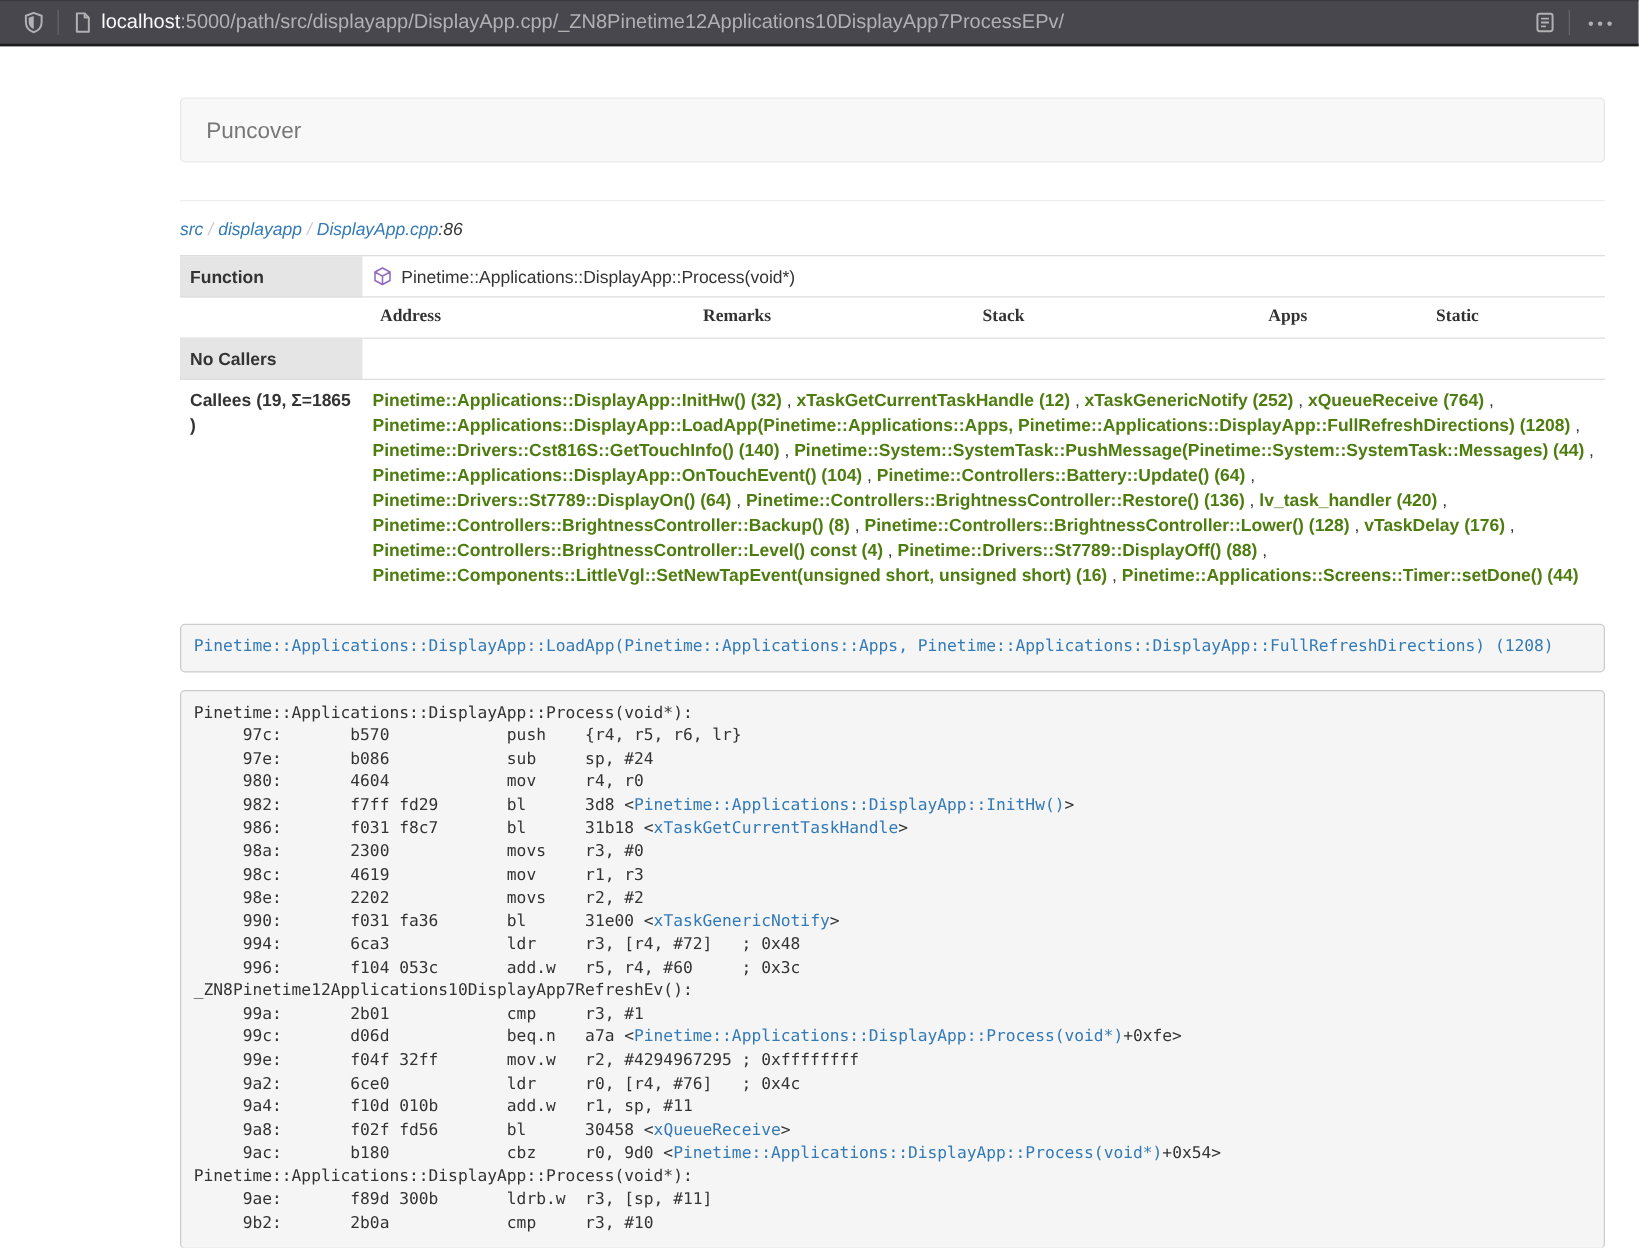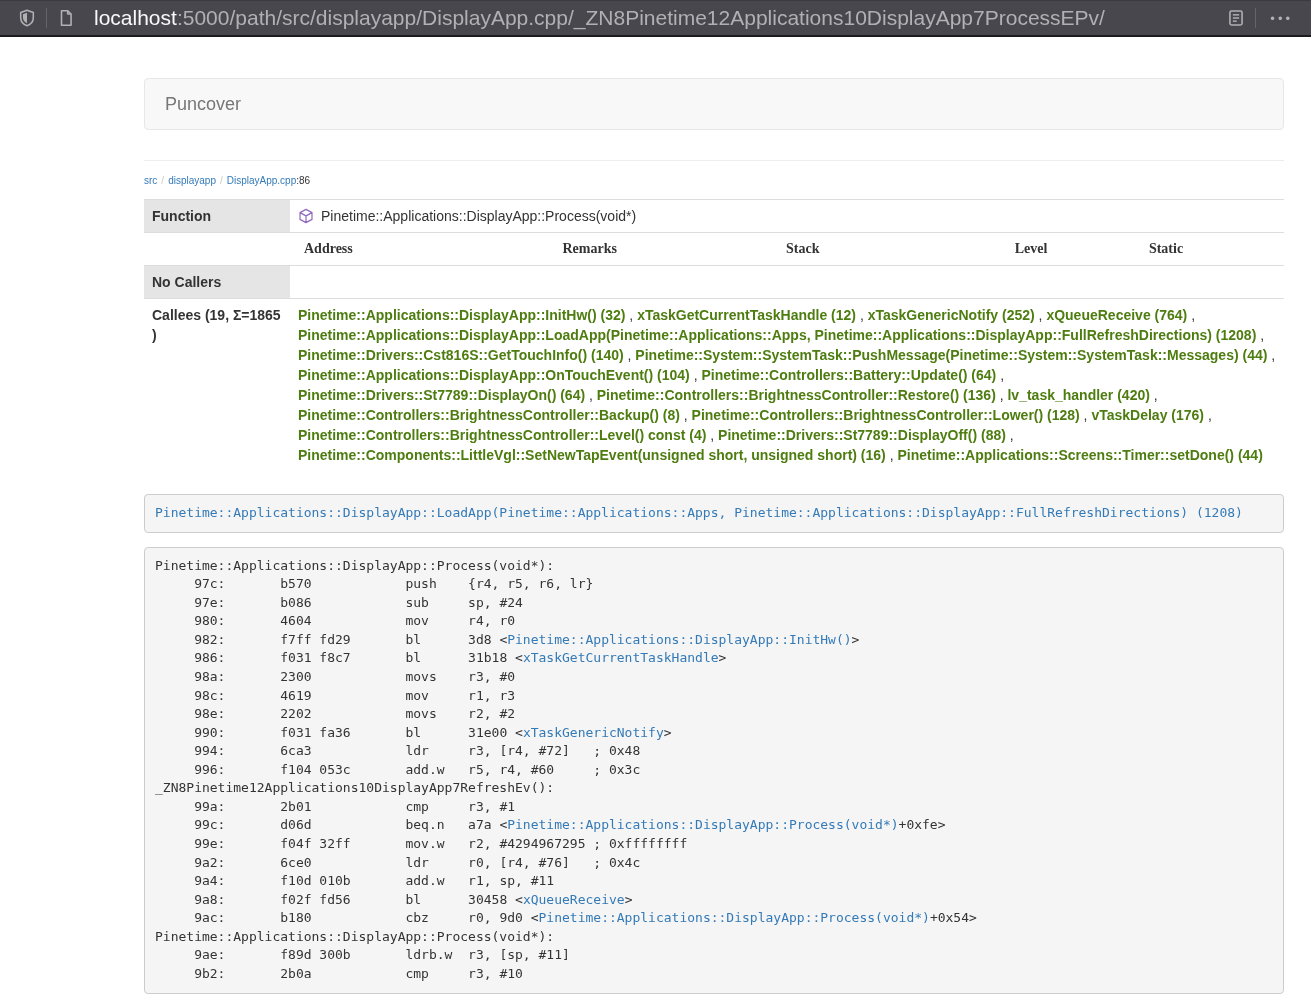--- a/index.html
+++ b/index.html
@@ -10,38 +10,38 @@
   }
 
   
   .browser-bar {
     height:37px; background:#47474d; border-top:1px solid #3a3a3f;
     border-bottom:2px solid #1c1c1f;
     display:flex; align-items:center; padding:0 14px 0 18px;
   }
   .bar-icon { width:18px; height:18px; flex:0 0 auto; display:block; }
   .bar-divider { width:1px; height:20px; background:#64646a; margin:0 10px; flex:0 0 auto; }
-  .url-text { margin-left:19px; font-size:21px; color:#b1b1b3; white-space:nowrap; overflow:hidden; flex:1 1 auto; }
+  .url-text { margin-left:6px; font-size:16px; color:#b1b1b3; white-space:nowrap; overflow:hidden; flex:1 1 auto; }
   .url-host { color:#f9f9fa; }
   .bar-right { display:flex; align-items:center; flex:0 0 auto; }
   .dots { color:#b1b1b3; font-size:13px; letter-spacing:3px; padding:0 4px; }
 
   
   .container { width:1140px; margin-left:144px; }
 
   .navbar {
     margin-top:41px; height:52px; background:#f8f8f8;
     border:1px solid #e7e7e7; border-radius:4px;
     display:flex; align-items:center; padding:0 20px;
   }
   .brand { font-size:18px; color:#777; }
 
   hr.rule { border:0; border-top:1px solid #eee; margin:30px 0 0 0; }
 
-  .breadcrumb { padding:14px 0 13px 0; font-size:10px; }
+  .breadcrumb { padding:14px 0 13px 0; font-size:14px;font-style:italic; }
   .breadcrumb a { color:#337ab7; text-decoration:none; }
   .crumb-sep { color:#ccc; padding:0 4px; }
   .crumb-suffix { color:#333; }
 
   table.main { width:100%; border-collapse:collapse; }
   table.main > tbody > tr > th,
   table.main > tbody > tr > td {
     border-top:1px solid #ddd; padding:6px 8px; text-align:left;
     vertical-align:top; font-size:14px; line-height:20px;
   }
@@ -124,21 +124,21 @@
       </tr>
       <tr>
         <th></th>
         <td class="nested-holder">
           <table class="nested">
             <tbody>
               <tr>
                 <th style="width:26%">Address</th>
                 <th style="width:22.5%">Remarks</th>
                 <th style="width:23%">Stack</th>
-                <th style="width:13.5%">Level</th>
+                <th style="width:13.5%">Apps</th>
                 <th style="width:15%">Static</th>
               </tr>
             </tbody>
           </table>
         </td>
       </tr>
       <tr>
         <th class="shaded">No Callers</th>
         <td></td>
       </tr>

